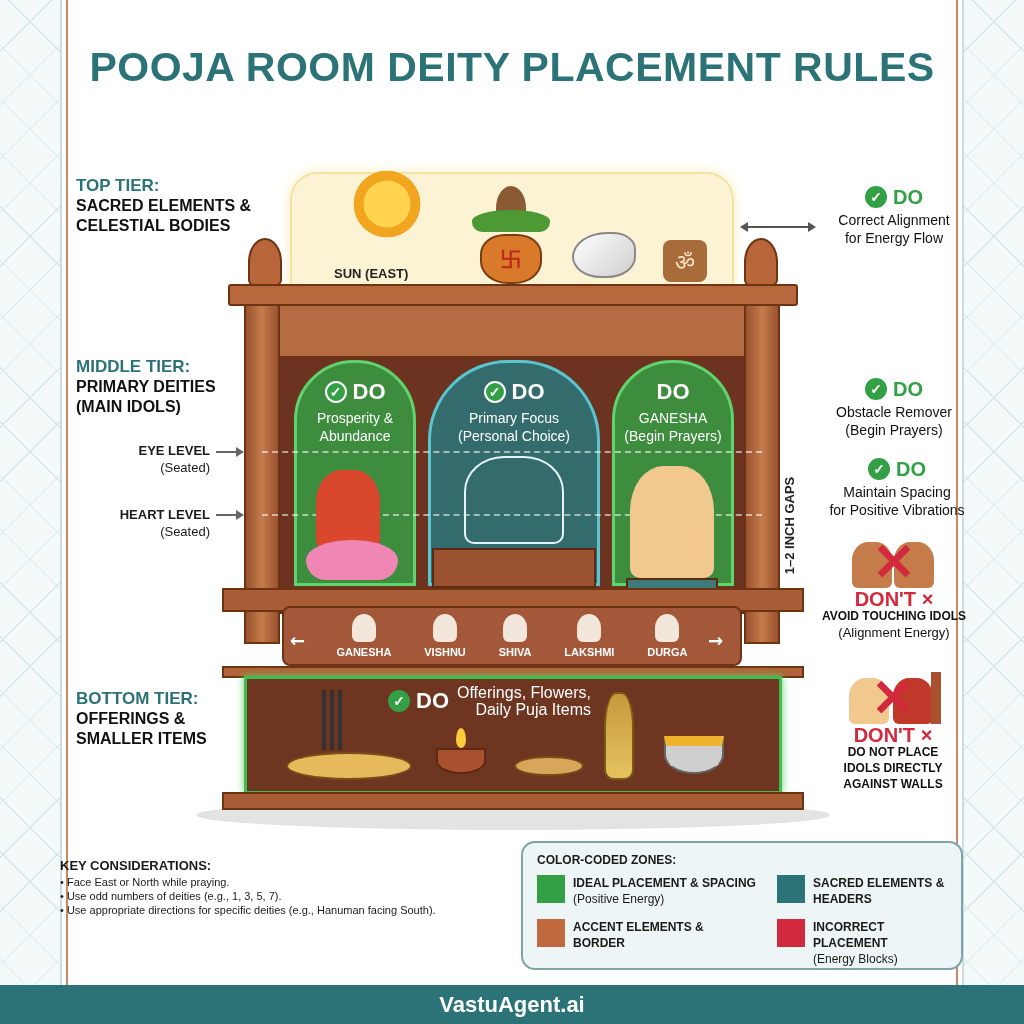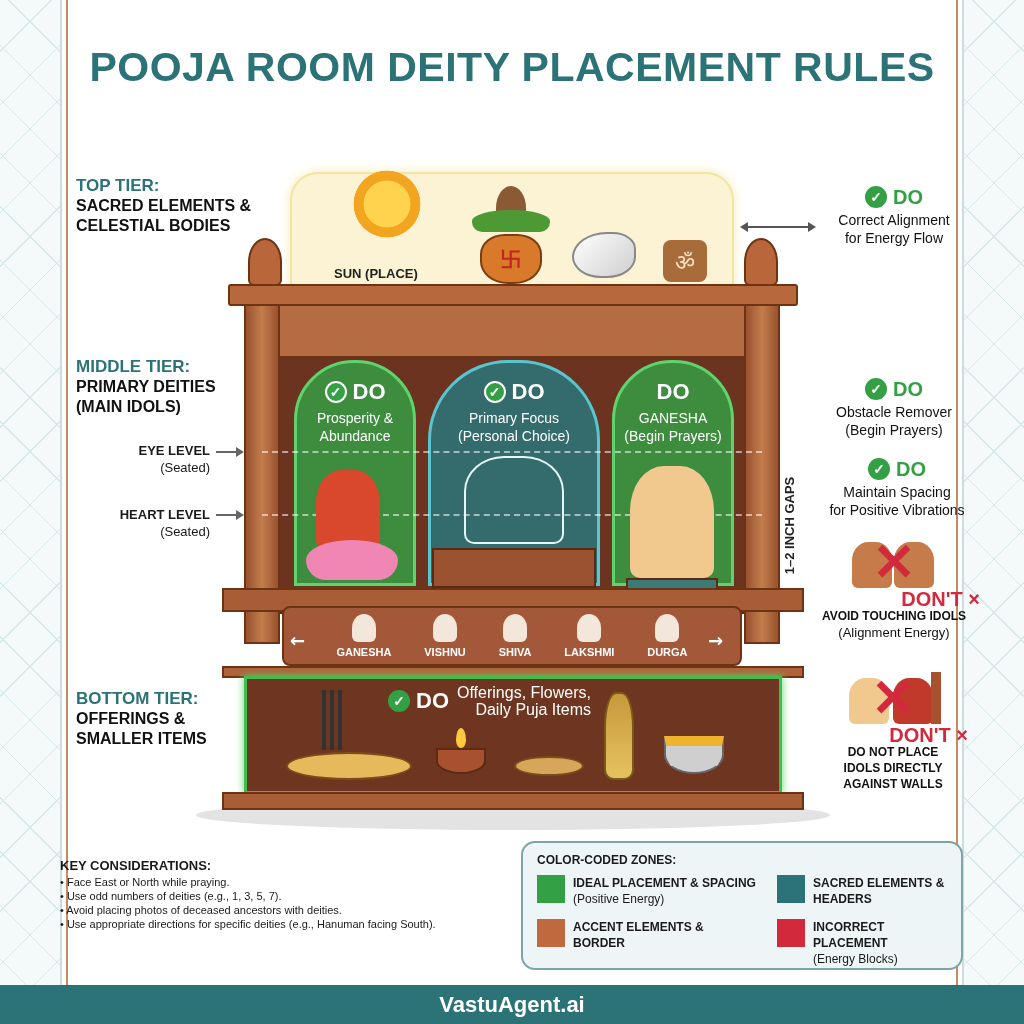--- a/index.html
+++ b/index.html
@@ -24,21 +24,21 @@
   .tier-label .sub { color: #111; }
 
   .level-label { position: absolute; font-family: "Liberation Sans", sans-serif; font-size: 13px; font-weight: 700; text-align: right; width: 150px; line-height: 17px; }
   .level-label .s { font-weight: 400; }
   .level-arrow { position: absolute; height: 2px; width: 26px; background: #666; }
   .level-arrow::after { content: ""; position: absolute; right: -2px; top: -4px; border-left: 8px solid #666; border-top: 5px solid transparent; border-bottom: 5px solid transparent; }
 
   .note { position: absolute; text-align: center; font-family: "Liberation Sans", sans-serif; font-size: 14px; line-height: 18px; color: #111; }
   .do-badge { display: inline-flex; align-items: center; gap: 6px; font-weight: 700; font-size: 20px; color: #34a046; margin-bottom: 3px; }
   .check-circle { width: 22px; height: 22px; border-radius: 50%; background: #34a046; display: inline-flex; align-items: center; justify-content: center; color: #fff; font-size: 14px; font-weight: 700; }
-  .dont { color: #d3293c; font-weight: 700; font-size: 20px; margin-top: 2px; text-align: right; }
+  .dont { color: #d3293c; font-weight: 700; font-size: 20px; margin-top: 2px; }
   .dont-desc { font-weight: 700; font-size: 12px; line-height: 16px; }
 
   .top-zone { position: absolute; left: 290px; top: 172px; width: 444px; height: 120px; background: #fbf3d3; border: 2px solid #f2e4a3; border-radius: 28px 28px 0 0; box-shadow: 0 0 12px #f6ebb6; }
   .sun { position: absolute; left: 348px; top: 165px; width: 78px; height: 78px; border-radius: 50%; background: radial-gradient(circle, #ffd34d 0 42%, #f2a51e 43% 60%, transparent 61%); }
   .sun-label { position: absolute; left: 334px; top: 266px; font-family: "Liberation Sans", sans-serif; font-weight: 700; font-size: 13px; color: #222; }
   .kalash { position: absolute; left: 480px; top: 234px; width: 62px; height: 50px; border-radius: 40% 40% 45% 45%; background: #d87a2a; border: 2px solid #7a3d13; display: flex; align-items: center; justify-content: center; color: #c0271e; font-size: 20px; font-weight: 700; }
   .coconut { position: absolute; left: 496px; top: 186px; width: 30px; height: 44px; border-radius: 50% 50% 40% 40%; background: #8a5a35; }
   .leaves { position: absolute; left: 472px; top: 210px; width: 78px; height: 22px; border-radius: 50% 50% 10px 10px; background: #4d9a35; }
   .conch { position: absolute; left: 572px; top: 232px; width: 64px; height: 46px; border-radius: 60% 40% 50% 50%; background: linear-gradient(135deg, #ffffff, #cfcfcf); border: 2px solid #888; }
   .om { position: absolute; left: 663px; top: 240px; width: 44px; height: 42px; background: #a86b3a; border-radius: 8px; transform: rotate(0deg); display: flex; align-items: center; justify-content: center; color: #f7e3c4; font-size: 22px; }
@@ -134,21 +134,21 @@
 </div>
 <div class="level-arrow" style="left:216px;top:451px"></div>
 <div class="level-label" style="left:60px;top:506px">
   <div>HEART LEVEL</div>
   <div class="s">(Seated)</div>
 </div>
 <div class="level-arrow" style="left:216px;top:514px"></div>
 
 <div class="top-zone"></div>
 <div class="sun"></div>
-<div class="sun-label">SUN (PLACE)</div>
+<div class="sun-label">SUN (EAST)</div>
 <div class="coconut"></div>
 <div class="leaves"></div>
 <div class="kalash">卐</div>
 <div class="conch"></div>
 <div class="om">ॐ</div>
 
 <div class="finial" style="left:248px"></div>
 <div class="finial" style="left:744px"></div>
 <div class="mandir-body"></div>
 <div class="carved-band"></div>
@@ -293,21 +293,20 @@
   <div class="dont-desc">DO NOT PLACE</div>
   <div class="dont-desc">IDOLS DIRECTLY</div>
   <div class="dont-desc">AGAINST WALLS</div>
 </div>
 
 <div class="key">
   <div class="h">KEY CONSIDERATIONS:</div>
   <ul>
     <li>Face East or North while praying.</li>
     <li>Use odd numbers of deities (e.g., 1, 3, 5, 7).</li>
-    <li>Avoid placing photos of deceased ancestors with deities.</li>
     <li>Use appropriate directions for specific deities (e.g., Hanuman facing South).</li>
   </ul>
 </div>
 
 <div class="legend">
   <div class="h">COLOR-CODED ZONES:</div>
   <div class="grid">
     <div class="entry">
       <span class="sw" style="background:#34a046"></span>
       <div class="t"><b>IDEAL PLACEMENT &amp; SPACING</b><div>(Positive Energy)</div></div>

